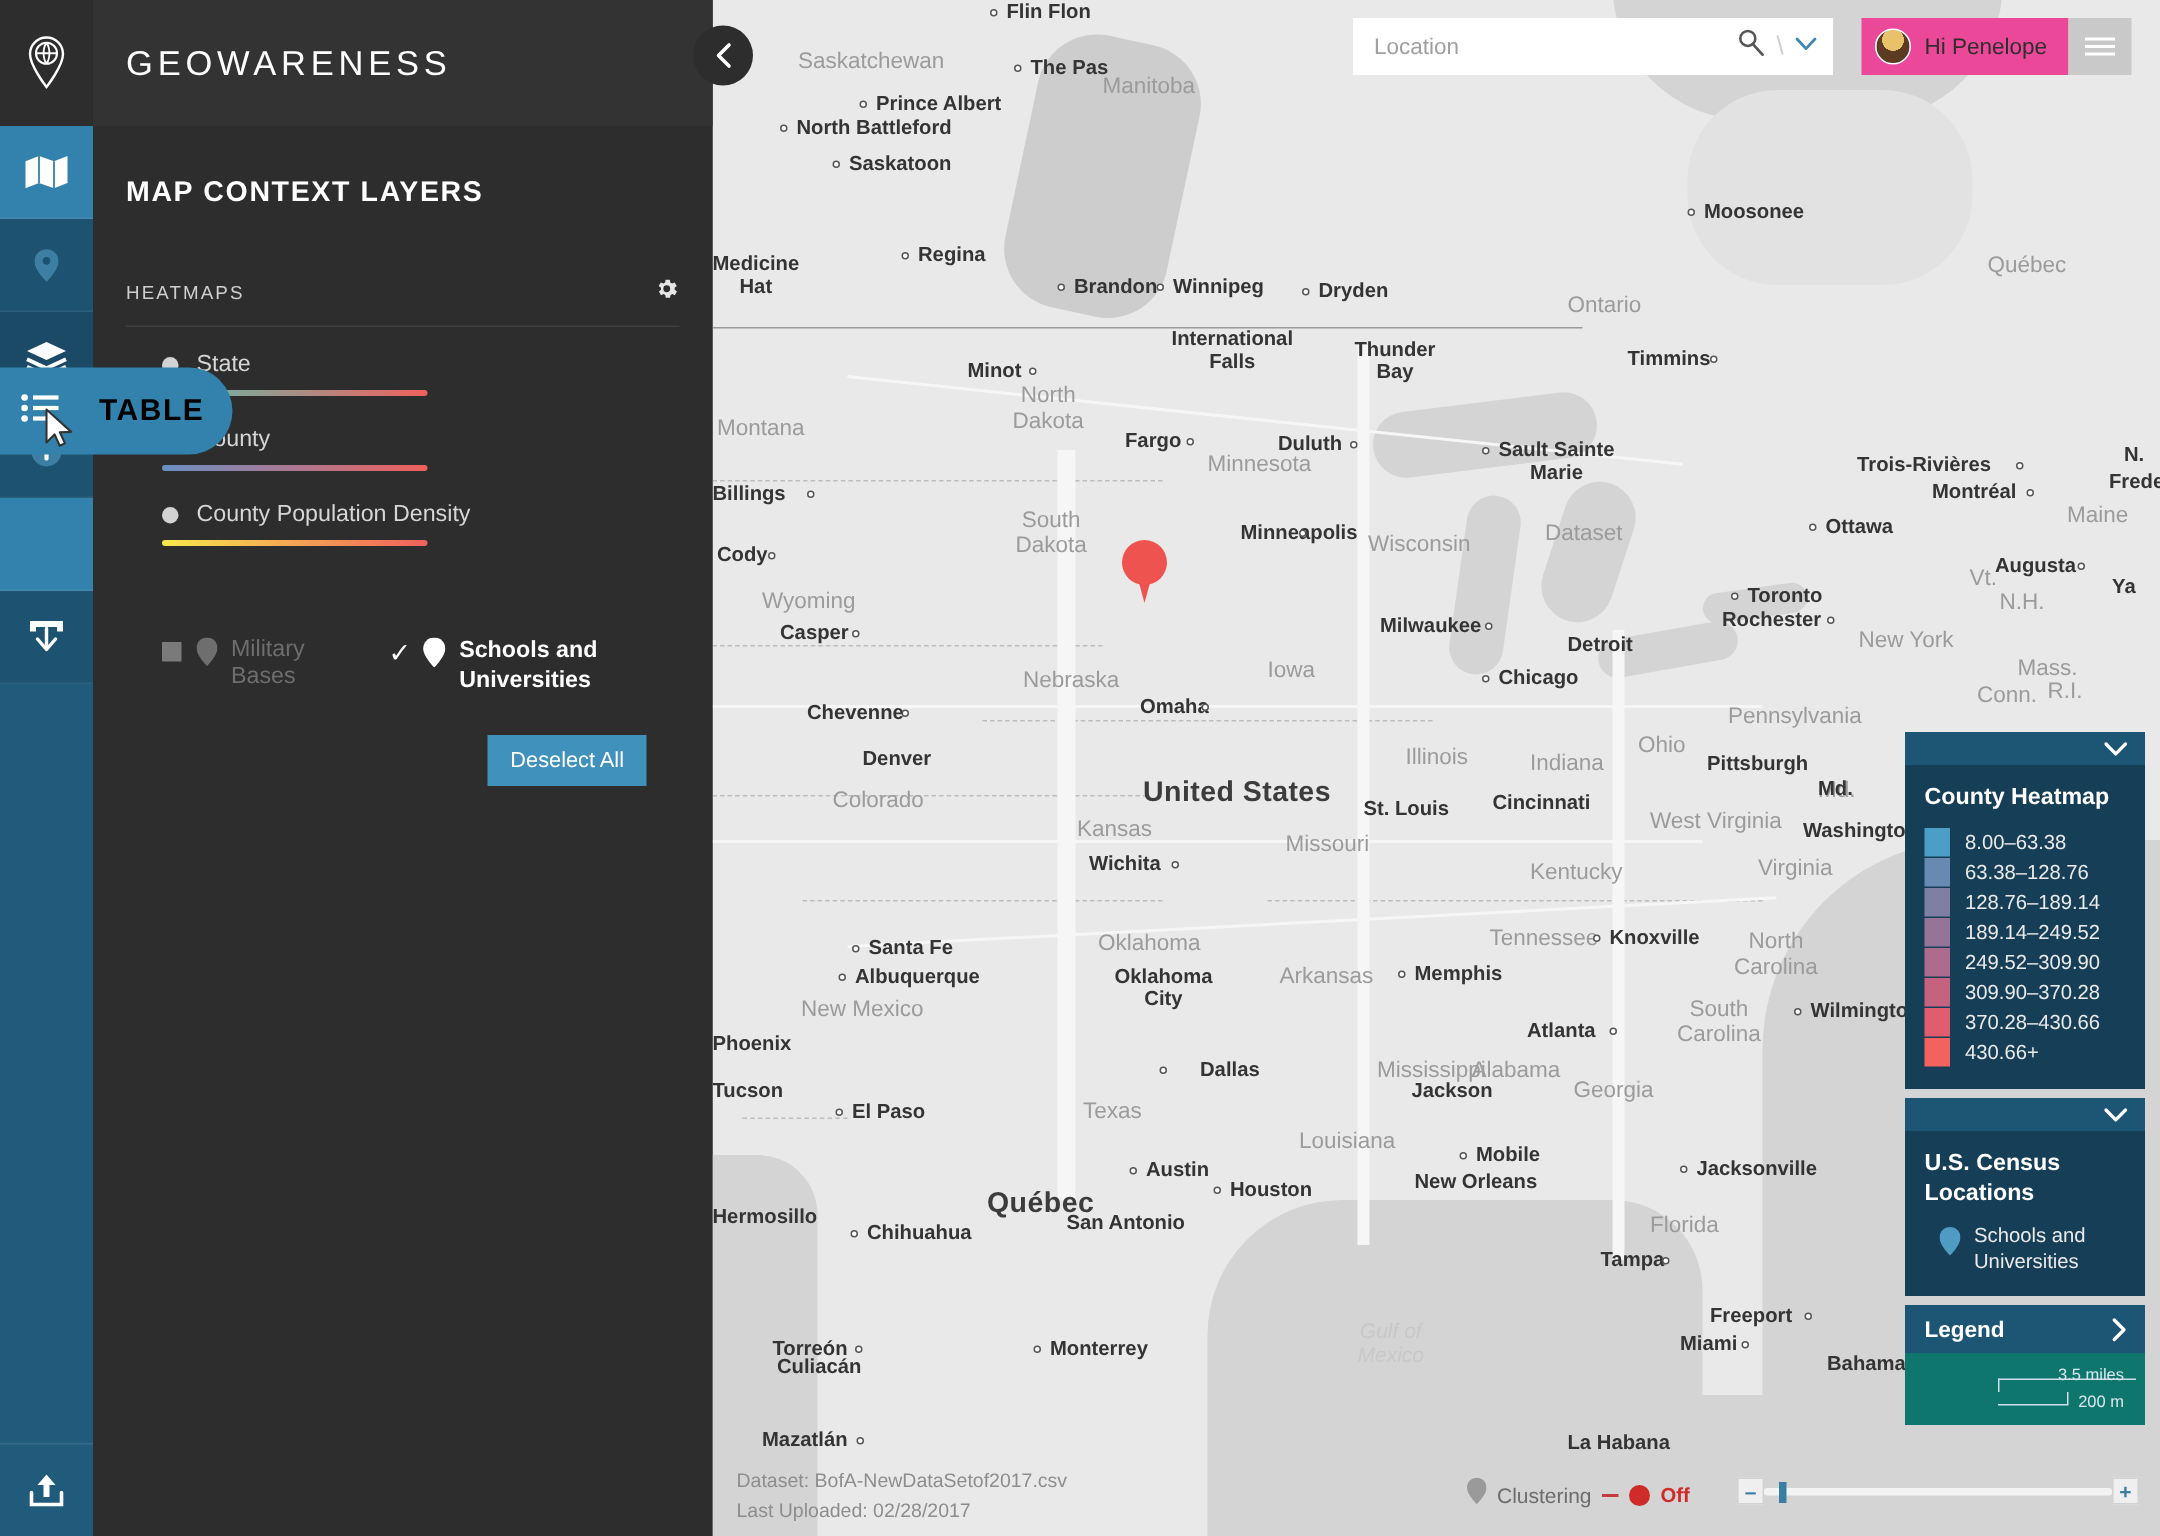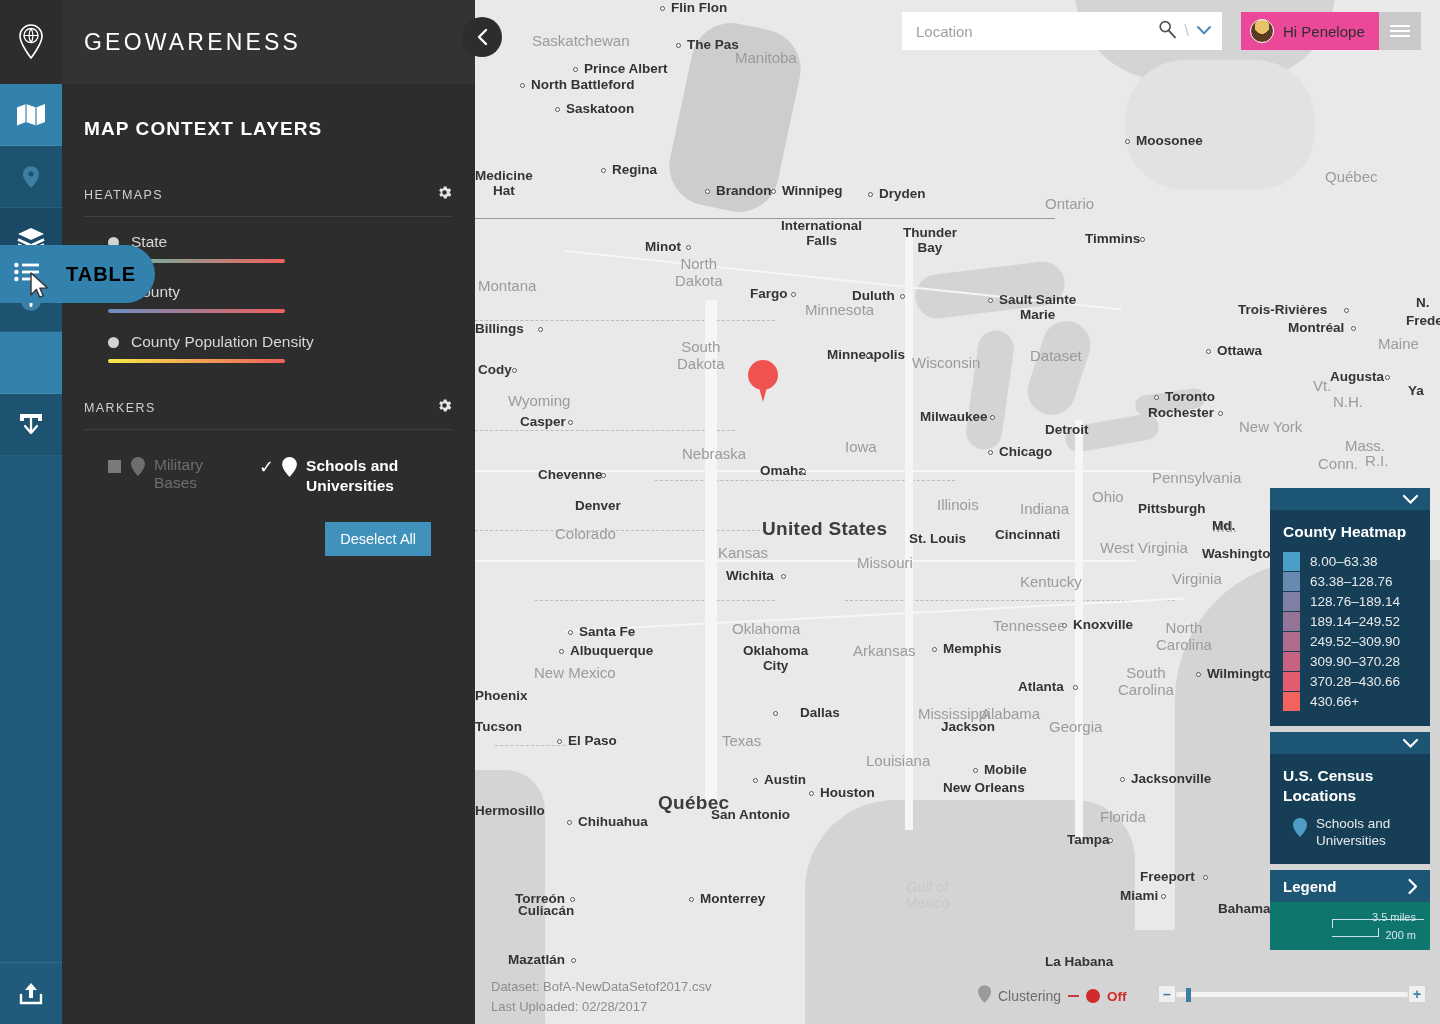--- a/index.html
+++ b/index.html
@@ -537,28 +537,20 @@
             <div class="layer-line">
               <span class="radio-dot"></span>
               <span class="layer-name">County Population Density</span>
             </div>
             <div class="grad-bar" style="background: linear-gradient(to right, rgb(247, 233, 74), rgb(240, 96, 92));"></div>
           </div>
         </div>
     </div>
 
     <div class="section" style="margin-top:34px;">
-      <div class="section-head">
-        <div class="section-label">MARKERS</div>
-        <div class="gear">
-          <svg width="17" height="17" viewBox="0 0 24 24" fill="#e6e6e6">
-            <path d="M19.4 13a7.8 7.8 0 000-2l2-1.6-2-3.4-2.4 1a7.6 7.6 0 00-1.7-1l-.4-2.5h-4l-.4 2.5a7.6 7.6 0 00-1.7 1l-2.4-1-2 3.4L6.6 11a7.8 7.8 0 000 2l-2 1.6 2 3.4 2.4-1c.5.4 1.1.8 1.7 1l.4 2.5h4l.4-2.5c.6-.2 1.2-.6 1.7-1l2.4 1 2-3.4-2-1.6zM12 15.2A3.2 3.2 0 1112 8.8a3.2 3.2 0 010 6.4z"></path>
-          </svg>
-        </div>
-      </div>
 
       <div class="markers-grid">
         <div class="marker-item col1">
           <div class="chk-box"></div>
           <div class="pin-glyph">
             <svg width="14" height="19" viewBox="0 0 14 19" fill="#6e6e6e">
               <path d="M7 0C3.1 0 0 3.1 0 7c0 5.2 7 12 7 12s7-6.8 7-12c0-3.9-3.1-7-7-7z"></path>
             </svg>
           </div>
           <div class="marker-label-off">Military Bases</div>

